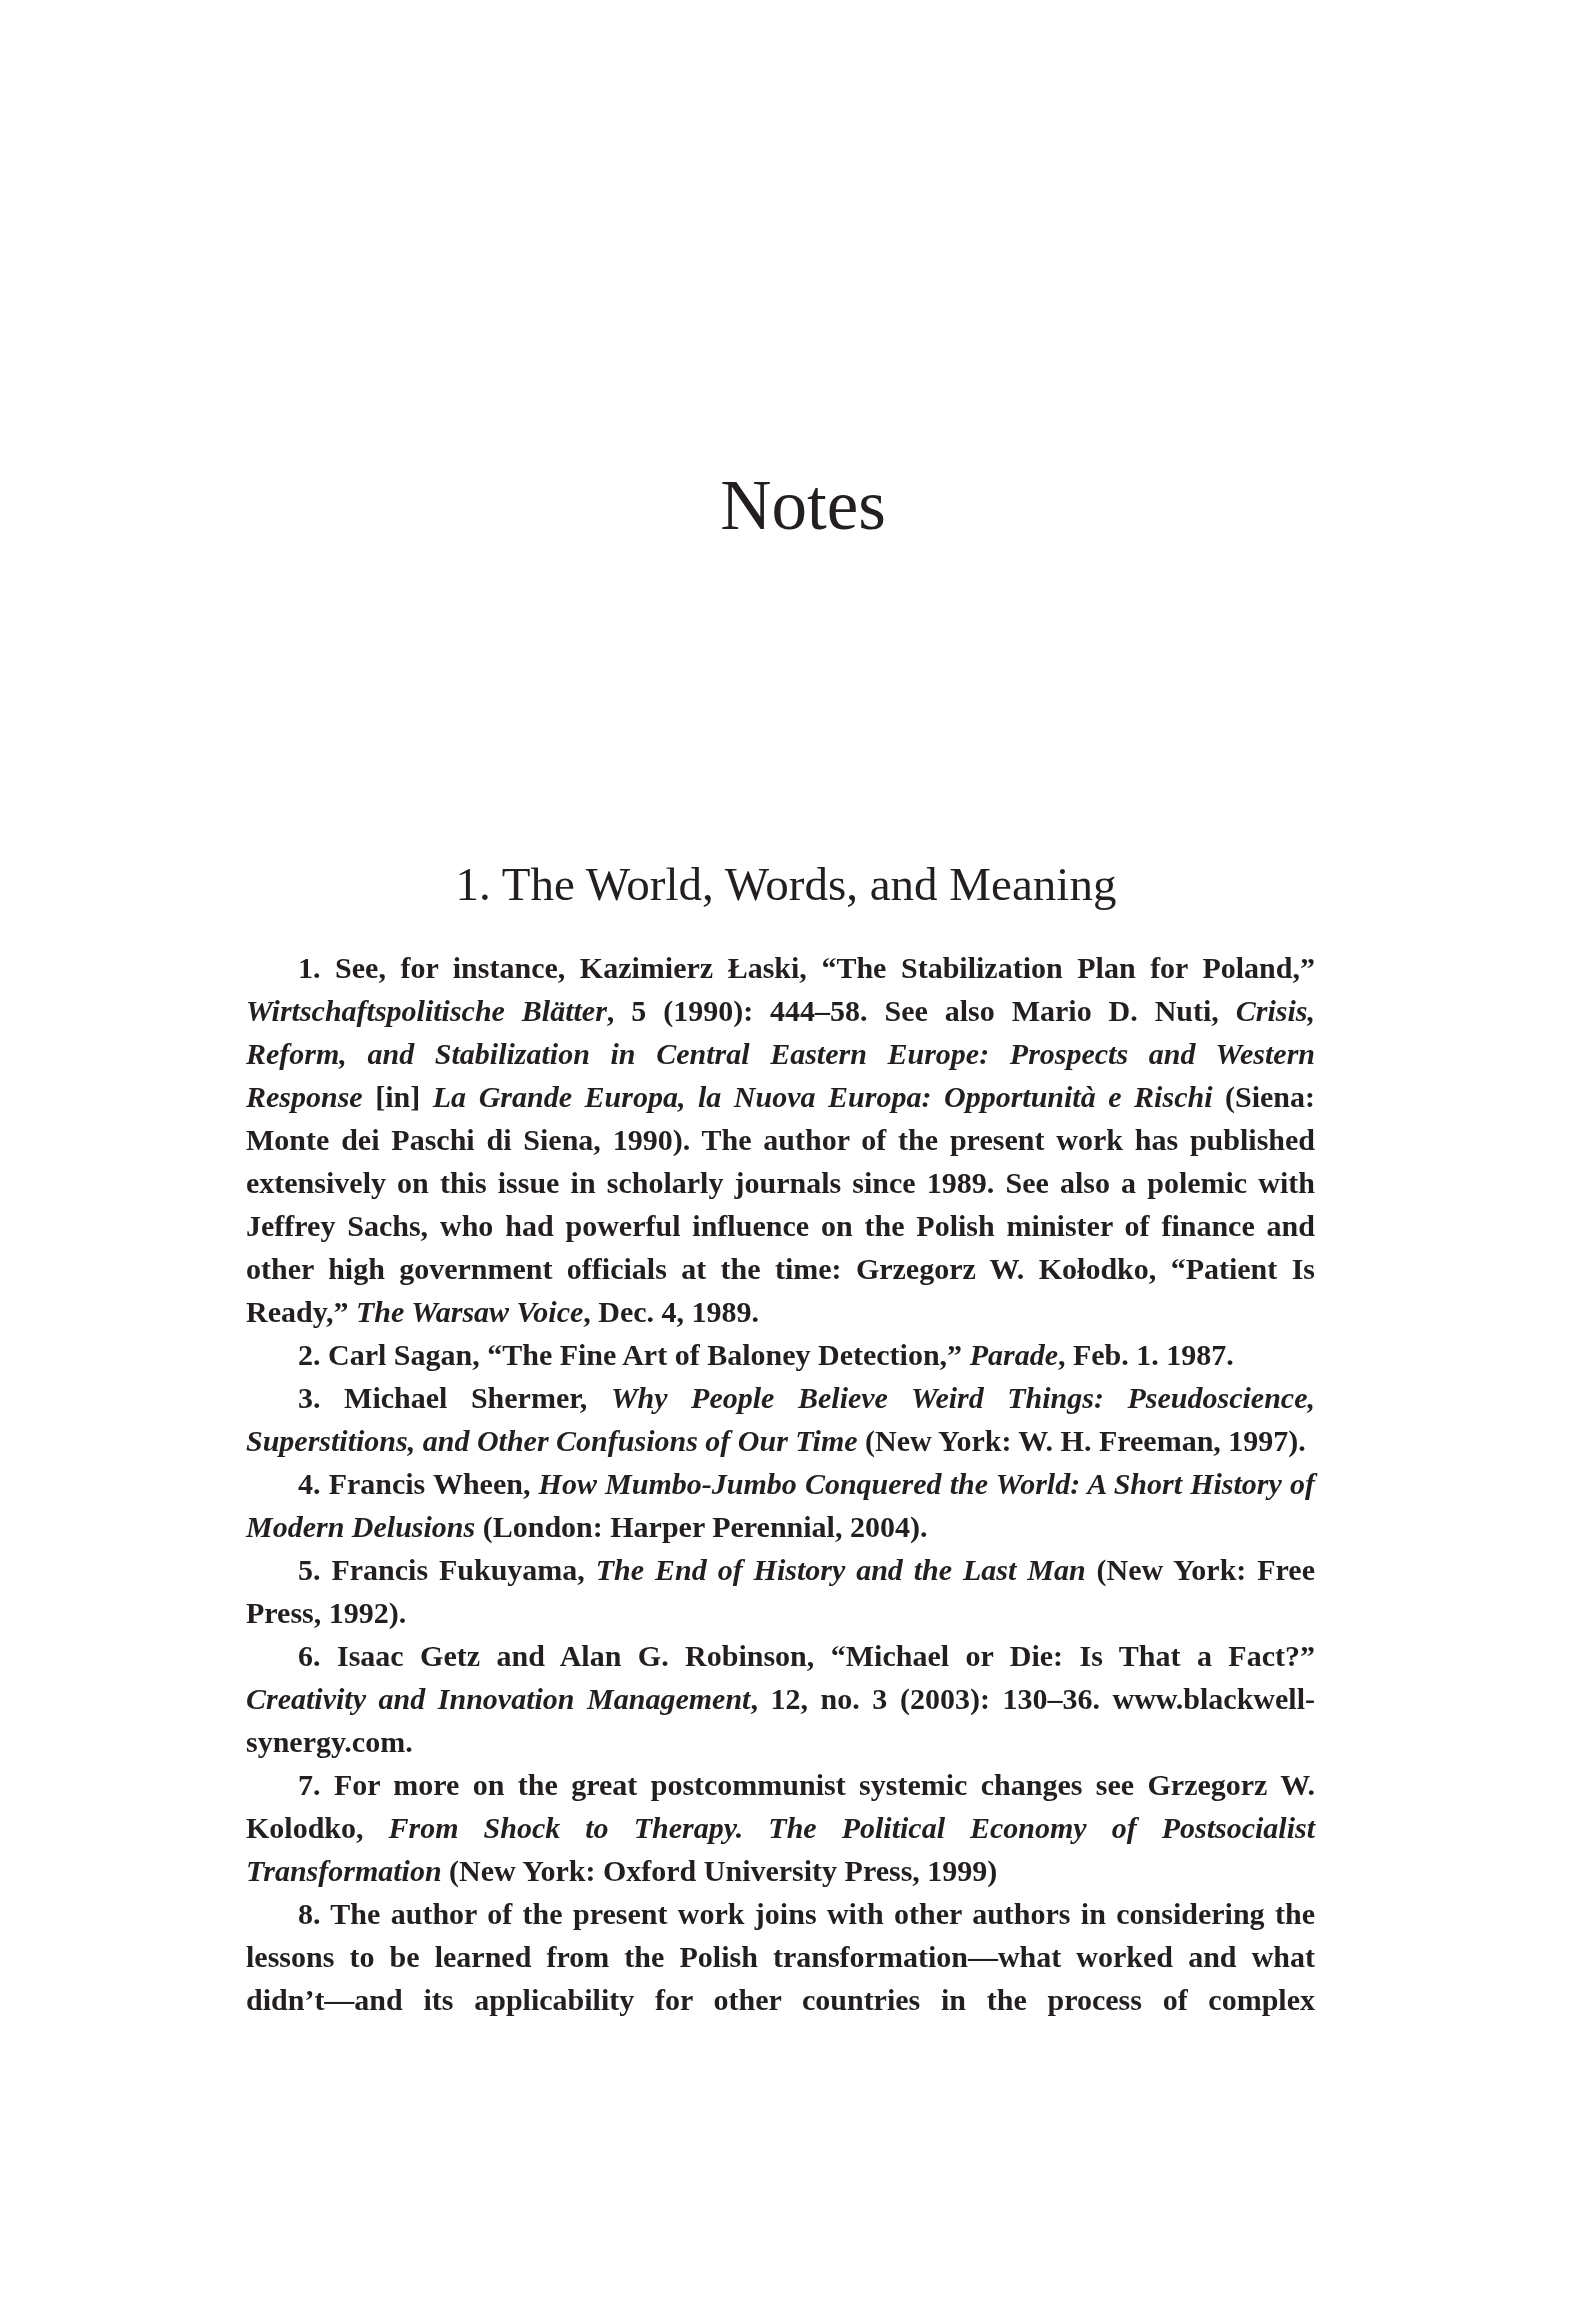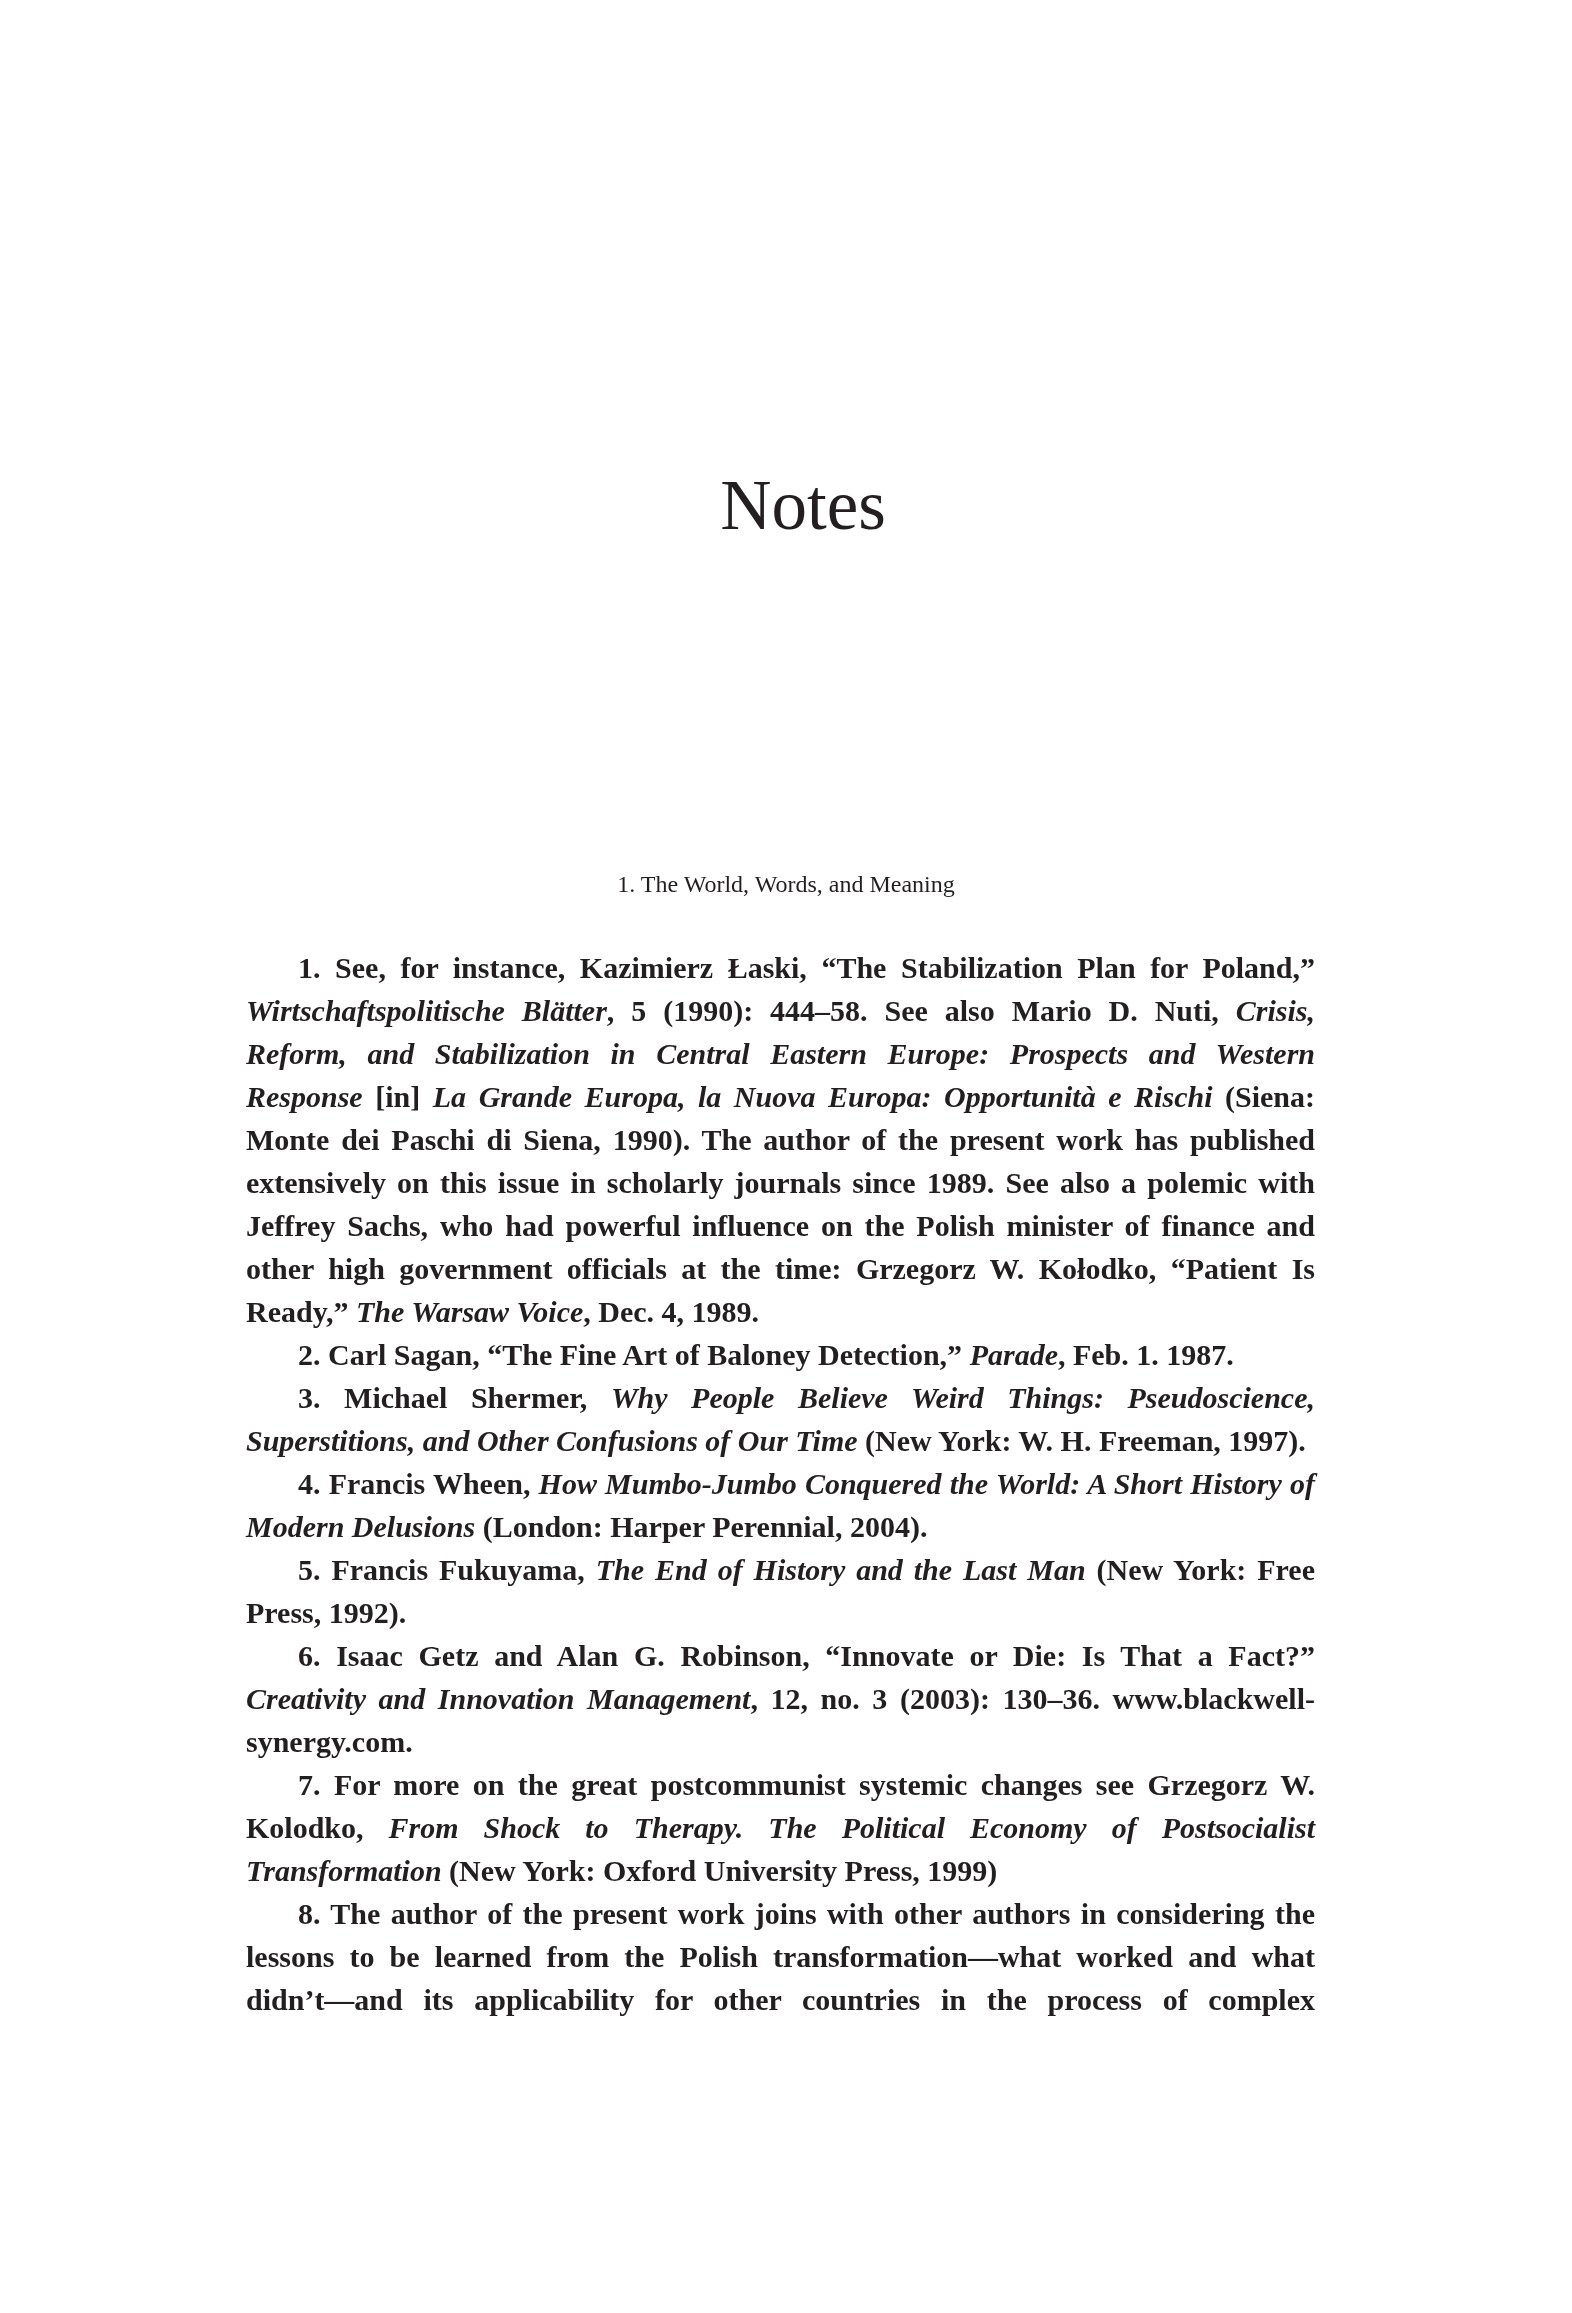--- a/index.html
+++ b/index.html
@@ -6,21 +6,21 @@
   body {
     width: 1572px; height: 2313px; position: relative; overflow: hidden;
     font-family: "Liberation Serif", "DejaVu Serif", serif; color: #231f20;
   }
   .title {
     position: absolute; left: 17px; width: 1572px; top: 457px;
     text-align: center; font-size: 71px; line-height: 96px; font-weight: normal; margin: 0;
   }
   .chapter {
     position: absolute; left: 0; width: 1572px; top: 860px;
-    text-align: center; font-size: 24px; line-height: 48px; font-weight: normal; margin: 0;
+    text-align: center; font-size: 47px; line-height: 48px; font-weight: normal; margin: 0;
   }
   .notes {
     position: absolute; left: 246px; width: 1069px; top: 946px;
     font-size: 30px; line-height: 43px; text-align: justify; margin: 0; font-weight: bold;
   }
   .note { margin: 0; text-indent: 52px; }
   .note i { font-style: italic; }
   .line-end { text-align-last: justify; }
 </style>
 </head>
@@ -34,19 +34,19 @@
   <p class="note"><span>1.</span><span> See, for instance, Kazimierz Łaski, “The Stabilization Plan for Poland,” </span><i>Wirtschaftspolitische Blätter</i><span>, 5 (1990): 444–58. See also Mario D. Nuti, </span><i>Crisis, Reform, and Stabilization in Central Eastern Europe: Prospects and Western Response</i><span> [in] </span><i>La Grande Europa, la Nuova Europa: Opportunità e Rischi</i><span> (Siena: Monte dei Paschi di Siena, 1990). The author of the present work has published extensively on this issue in scholarly journals since 1989. See also a polemic with Jeffrey Sachs, who had powerful influence on the Polish minister of finance and other high government officials at the time: Grzegorz W. Kołodko, “Patient Is Ready,” </span><i>The Warsaw Voice</i><span>, Dec. 4, 1989.</span></p>
 
   <p class="note"><span>2.</span><span> Carl Sagan, “The Fine Art of Baloney Detection,” </span><i>Parade</i><span>, Feb. 1. 1987.</span></p>
 
   <p class="note"><span>3.</span><span> Michael Shermer, </span><i>Why People Believe Weird Things: Pseudoscience, Superstitions, and Other Confusions of Our Time</i><span> (New York: W. H. Freeman, 1997).</span></p>
 
   <p class="note"><span>4.</span><span> Francis Wheen, </span><i>How Mumbo-Jumbo Conquered the World: A Short History of Modern Delusions</i><span> (London: Harper Perennial, 2004).</span></p>
 
   <p class="note"><span>5.</span><span> Francis Fukuyama, </span><i>The End of History and the Last Man</i><span> (New York: Free Press, 1992).</span></p>
 
-  <p class="note"><span>6.</span><span> Isaac Getz and Alan G. Robinson, “Innovate or Die: Is That a Fact?” </span><i>Creativity and Innovation Management</i><span>, 12, no. 3 (2003): 130–36. www.blackwell-synergy.com.</span></p>
+  <p class="note"><span>6.</span><span> Isaac Getz and Alan G. Robinson, “Michael or Die: Is That a Fact?” </span><i>Creativity and Innovation Management</i><span>, 12, no. 3 (2003): 130–36. www.blackwell-synergy.com.</span></p>
 
   <p class="note"><span>7.</span><span> For more on the great postcommunist systemic changes see Grzegorz W. Kolodko, </span><i>From Shock to Therapy. The Political Economy of Postsocialist Transformation</i><span> (New York: Oxford University Press, 1999)</span></p>
 
   <p class="note line-end"><span>8.</span><span> The author of the present work joins with other authors in considering the lessons to be learned from the Polish transformation—what worked and what didn’t—and its applicability for other countries in the process of complex</span></p>
 </div>
 
 
 </body></html>

